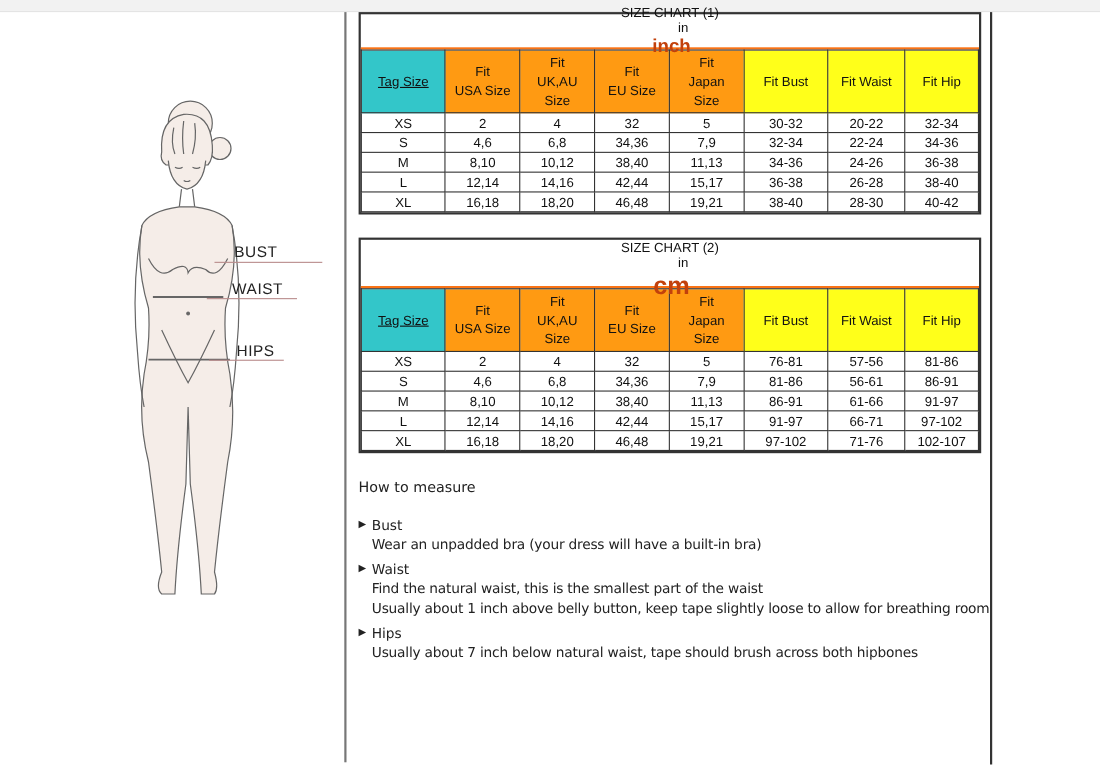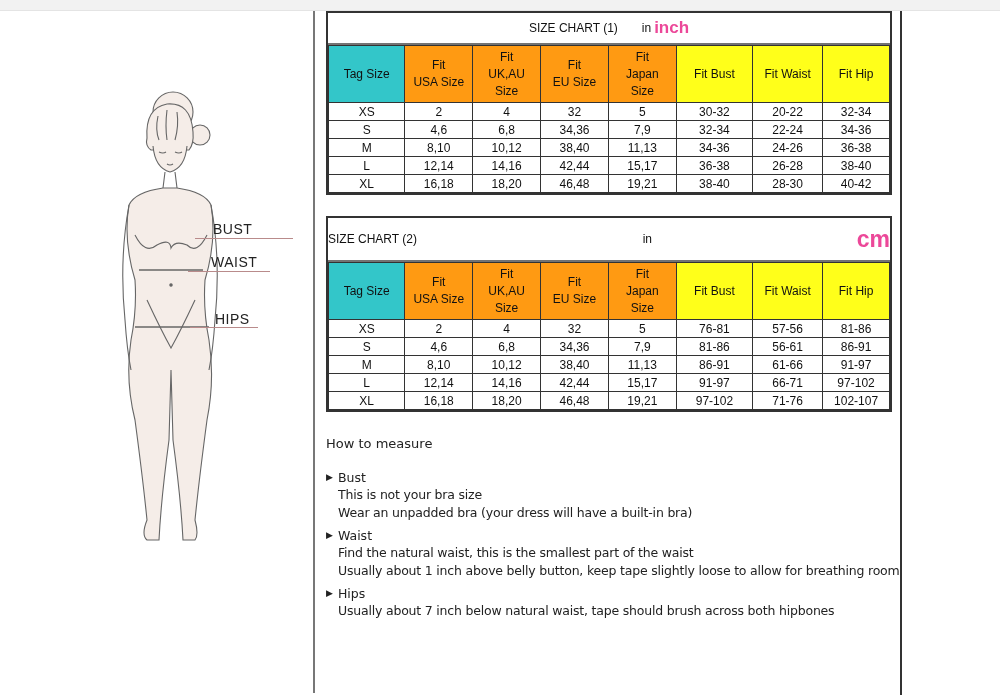--- a/index.html
+++ b/index.html
@@ -6,28 +6,28 @@
   body { width:1000px; height:695px; background:#ffffff; position:relative; overflow:hidden; font-family:"Liberation Sans", sans-serif; color:#111; }
   .topbar { position:absolute; left:0; top:0; width:1000px; height:10px; background:#f2f2f2; border-bottom:1px solid #e4e4e4; }
   .vline { position:absolute; width:2px; background:#777; }
   .vline.left { left:313px; top:11px; height:682px; }
   .vline.right { left:900px; top:11px; height:684px; background:#333; }
   .figure { position:absolute; left:95px; top:80px; width:215px; height:500px; }
   .meas-label { position:absolute; font-size:14px; color:#222; letter-spacing:0.5px; }
   .meas-line { position:absolute; height:1px; background:#b98b8b; }
 
   .chart { position:absolute; left:326px; width:562px; border:2px solid #333; background:#fff; }
-  .chart .title { height:30px; display:flex; align-items:center; justify-content:center; font-size:12px; border-bottom:2px solid #737373; }
+  .chart .title { height:30px; display:flex; align-items:center; justify-content:center; font-size:12px; border-bottom:2px solid #f97316;flex-direction:column; }
   .chart .title .unit-pre { margin-left:24px; font-size:12px; }
-  .chart .title .unit { color:#ec4899; font-weight:bold; margin-left:3px; }
+  .chart .title .unit { color:#c2410c; font-weight:bold; margin-left:3px; }
   table { border-collapse:collapse; width:100%; table-layout:fixed; }
   th, td { border:1px solid #333; text-align:center; font-size:12px; padding:0; }
   th { height:56px; font-weight:normal; line-height:17px; font-size:12px; }
   td { height:17px; line-height:16px; }
-  th.teal { background:#33c6c9; }
+  th.teal { background:#33c6c9;text-decoration:underline; }
   th.orange { background:#ff9a12; }
   th.yellow { background:#ffff1a;margin-left:46px; }
   col.c0 { width:72px; } col.c1 { width:64px; } col.c2 { width:64px; } col.c3 { width:64px; } col.c4 { width:64px; } col.c5 { width:72px; } col.c6 { width:66px; } col.c7 { width:63px; }
 
   .howto { position:absolute; left:326px; top:436px; width:580px; font-family:"DejaVu Sans", sans-serif; font-size:12.5px; color:#222; }
   .howto .head { font-size:13px; margin-bottom:18px; }
   .howto .sec { margin-bottom:5px; }
   .howto .sec-title { display:flex; align-items:center; gap:5px; font-size:12.5px; line-height:17px; }
   .howto .tri { font-size:9px; }
   .howto .line { padding-left:12px; line-height:18px; white-space:nowrap; letter-spacing:-0.2px; }
@@ -247,21 +247,20 @@
 </div>
 
 <div class="howto">
   <div class="head">How to measure</div>
 
   <div class="sec">
     <div class="sec-title">
         <span class="tri">▶</span>
         <span>Bust</span>
       </div>
-    <div class="line">This is not your bra size</div>
     <div class="line">Wear an unpadded bra (your dress will have a built-in bra)</div>
   </div>
 
   <div class="sec">
     <div class="sec-title">
         <span class="tri">▶</span>
         <span>Waist</span>
       </div>
     <div class="line">Find the natural waist, this is the smallest part of the waist</div>
     <div class="line">Usually about 1 inch above belly button, keep tape slightly loose to allow for breathing room</div>

